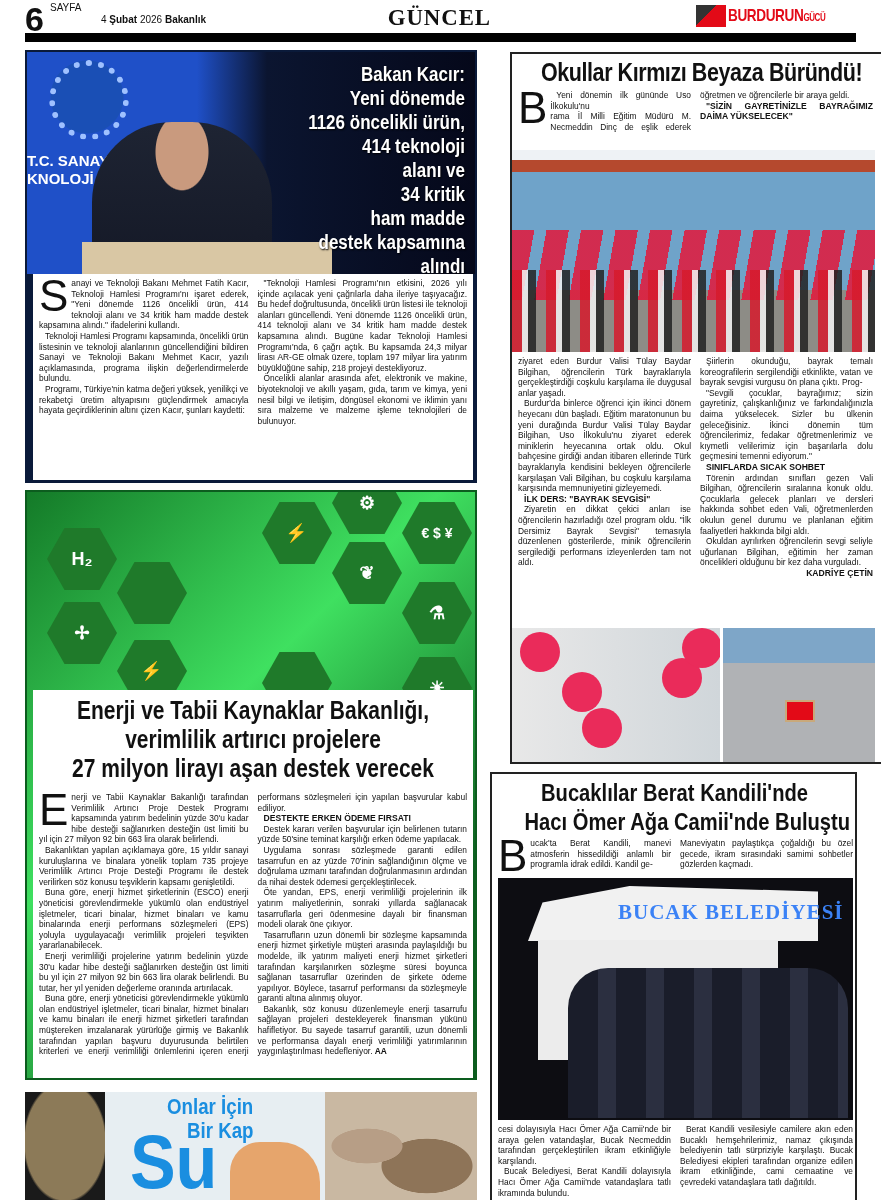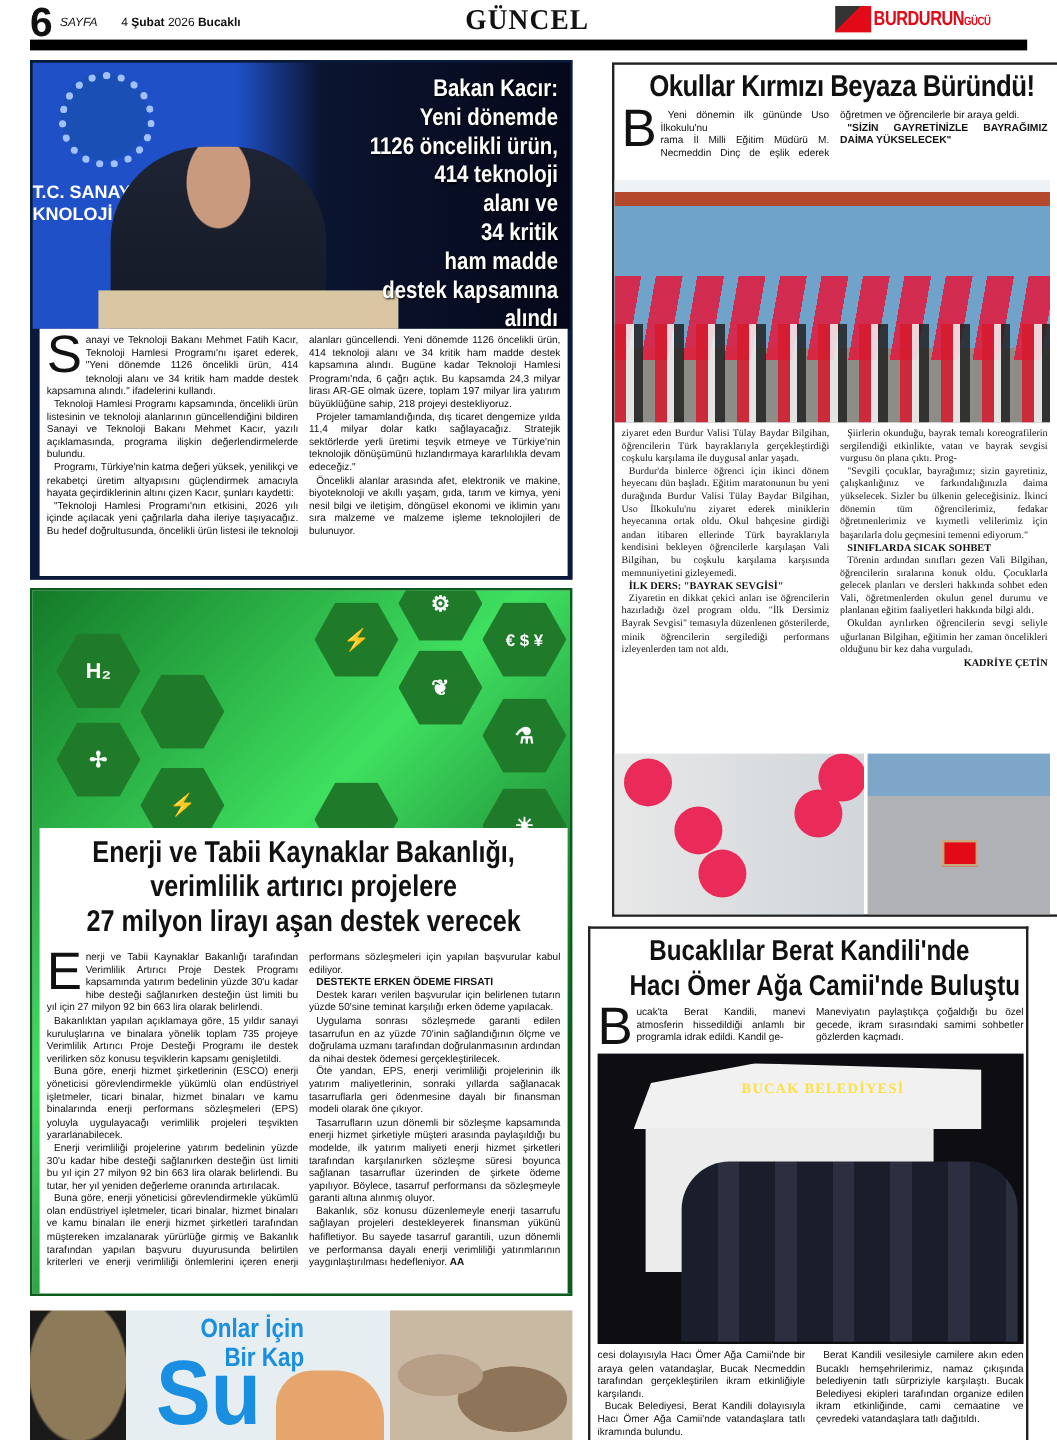--- a/index.html
+++ b/index.html
@@ -1,21 +1,21 @@
 <!DOCTYPE html>
 <html><head>
 <meta charset="utf-8">
 <style>
   * { box-sizing: border-box; margin: 0; padding: 0; }
   html, body { width: 881px; height: 1200px; background: #fff; overflow: hidden; }
   body { position: relative; font-family: "Liberation Sans", sans-serif; color: #111; }
 
   .header { position: absolute; left: 25px; top: 0; width: 831px; height: 44px; }
   .page-num { position: absolute; left: 0; top: 2px; font-size: 34px; font-weight: bold; line-height: 34px; font-family: "Liberation Sans", sans-serif; }
-  .page-label { position: absolute; left: 25px; top: 14px; font-size: 10px; font-style: italic; }
+  .page-label { position: absolute; left: 25px; top: 2px; font-size: 10px; }
   .page-date { position: absolute; left: 76px; top: 14px; font-size: 10px; }
   .page-date b { font-weight: bold; }
   .section { position: absolute; left: 360px; top: 4px; font-size: 24px; font-weight: bold; letter-spacing: 1px; font-family: "Liberation Serif", serif; transform: scaleX(0.95); }
   .logo { position: absolute; right: 6px; top: 4px; height: 24px; display: flex; align-items: center; }
   .logo-flag { width: 30px; height: 22px; background: linear-gradient(135deg, #333 0 40%, #e30a17 40%); margin-right: 2px; }
   .logo-text { font-size: 17px; font-weight: bold; color: #e30a17; letter-spacing: -0.5px; font-family: "Liberation Sans", sans-serif; transform: scaleX(0.8); transform-origin: left; }
   .logo-text small { font-size: 10px; }
   .rule { position: absolute; left: 25px; top: 33px; width: 831px; height: 9px; background: #000; }
 
   .box { position: absolute; border: 2px solid #222; overflow: hidden; }
@@ -44,40 +44,40 @@
   .byline { font-weight: bold; text-align: right; font-size: 8.6px; }
 
   
   .a2 { left: 490px; top: 52px; width: 439px; height: 712px; margin-left: 20px; }
   .a2 .title { position: absolute; left: 4px; top: 2px; width: 357px; font-size: 25px; font-weight: bold; text-align: center; line-height: 32px; font-family: "Liberation Sans", sans-serif; letter-spacing: -0.5px; transform: scaleX(0.86); transform-origin: center; white-space: nowrap; }
   .a2 .lead { position: absolute; left: 6px; top: 36px; width: 355px; height: 62px; }
   .a2 .photo1 { left: 0; top: 96px; width: 363px; height: 202px;
     background: linear-gradient(#eef2f5 0 10px, #b5492e 10px 22px, #6fa3c9 22px 140px, #8d8c86 140px 100%); }
   .flags { position: absolute; left: 0; top: 80px; width: 100%; height: 70px; background: repeating-linear-gradient(100deg, #e3173a 0 22px, transparent 22px 34px); opacity: .85; }
   .kids { position: absolute; left: 0; top: 120px; width: 100%; height: 82px; background: repeating-linear-gradient(90deg, #d61a2c 0 10px, #f3f3f3 10px 16px, #222 16px 24px, transparent 24px 34px); opacity: .85; }
-  .a2 .body { position: absolute; left: 6px; top: 302px; width: 355px; height: 272px; font-family: Liberation Serif, serif; }
+  .a2 .body { position: absolute; left: 6px; top: 302px; width: 355px; height: 272px; }
   .a2 .photo2 { left: 0; top: 574px; width: 208px; height: 134px; background: linear-gradient(90deg, #e8e8e8, #d0d6da); }
   .a2 .photo3 { left: 211px; top: 574px; width: 152px; height: 134px; background: linear-gradient(#7ea6c8 0 35px, #b0b2b5 35px); }
   .pinkflag { position: absolute; width: 40px; height: 40px; border-radius: 50%; background: #ea2b5a; }
 
   
   .a3 { left: 25px; top: 490px; width: 452px; height: 590px; background: linear-gradient(135deg, #147a28, #3fe060 40%, #0c5c1e 80%); border-color: #0c5c1e; }
   .hex { position: absolute; width: 70px; height: 62px; background: #1f7a2a; clip-path: polygon(25% 0, 75% 0, 100% 50%, 75% 100%, 25% 100%, 0 50%); color: #fff; font-weight: bold; display: flex; align-items: center; justify-content: center; font-size: 18px; }
   .a3 .title { position: absolute; left: 6px; top: 198px; width: 440px; height: 100px; background: #fff; padding-top: 6px; text-align: center; font-size: 25px; font-weight: bold; line-height: 29px; font-family: "Liberation Sans", sans-serif; }
   .a3 .title span { display: block; transform: scaleX(0.84); white-space: nowrap; }
   .a3 .text { position: absolute; left: 6px; top: 298px; width: 440px; height: 288px; background: #fff; padding: 2px 6px; }
 
   
   .a4 { left: 490px; top: 772px; width: 367px; height: 430px; border-bottom: none; }
   .a4 .title { position: absolute; left: 4px; top: 4px; width: 357px; text-align: center; font-size: 24px; font-weight: bold; line-height: 29px; font-family: "Liberation Sans", sans-serif; }
   .a4 .title span { display: block; transform: scaleX(0.84); white-space: nowrap; }
   .a4 .lead { position: absolute; left: 6px; top: 64px; width: 355px; height: 36px; }
   .a4 .photo { left: 6px; top: 104px; width: 355px; height: 242px; background: #0d0d12; }
   .tent { position: absolute; left: 30px; top: 8px; width: 290px; height: 55px; background: #f1f1f1; clip-path: polygon(5% 30%, 35% 0, 100% 10%, 100% 100%, 0 100%); }
-  .tent-label { position: absolute; left: 120px; top: 22px; color: #fde047; font-family: "Liberation Serif", serif; font-size: 12px; font-weight: bold; letter-spacing: 1px; }
+  .tent-label { position: absolute; left: 120px; top: 22px; color: #3b82f6; font-family: "Liberation Serif", serif; font-size: 21px; font-weight: bold; letter-spacing: 1px; }
   .stall { position: absolute; left: 40px; top: 62px; width: 240px; height: 120px; background: #ececec; }
   .crowd { position: absolute; left: 70px; top: 90px; width: 280px; height: 150px; background: repeating-linear-gradient(90deg, #1a1d2a 0 30px, #2b2f40 30px 48px); border-radius: 40px 40px 0 0; }
   .a4 .body { position: absolute; left: 6px; top: 350px; width: 355px; height: 76px; }
 
   
   .ad { position: absolute; left: 25px; top: 1092px; width: 452px; height: 108px; background: linear-gradient(90deg, #c8b49a 0 80px, #e7eef2 80px 300px, #c9b8a2 300px); overflow: hidden; }
   .ad .t1 { position: absolute; left: 142px; top: 2px; font-size: 22px; font-weight: bold; color: #1a8ee0; font-family: "Liberation Sans", sans-serif; transform: scaleX(0.85); transform-origin: left; }
   .ad .t2 { position: absolute; left: 162px; top: 26px; font-size: 22px; font-weight: bold; color: #1a8ee0; transform: scaleX(0.85); transform-origin: left; }
   .ad .t3 { position: absolute; left: 105px; top: 30px; font-size: 76px; font-weight: bold; color: #1a8ee0; line-height: 80px; transform: scaleX(0.9); transform-origin: left; }
   .cat { position: absolute; left: 205px; top: 50px; width: 90px; height: 58px; background: #e6a56c; border-radius: 30px 40px 0 0; }
@@ -87,21 +87,21 @@
 </head>
 <body>
 
 <div class="header">
   <span class="page-num">6</span>
   <span class="page-label">SAYFA</span>
   <span class="page-date">
     <span>4</span>
     <b>Şubat</b>
     <span>2026</span>
-    <b>Bucaklı</b>
+    <b>Bakanlık</b>
   </span>
   <span class="section">GÜNCEL</span>
   <div class="logo">
     <span class="logo-flag"></span>
     <span class="logo-text"><span>BURDURUN</span><small>GÜCÜ</small></span>
   </div>
 </div>
 <div class="rule"></div>
 
 <div class="box a1">
@@ -119,21 +119,20 @@
       <div>34 kritik</div>
       <div>ham madde</div>
       <div>destek kapsamına alındı</div>
     </div>
   </div>
   <div class="text cols">
     <p class="first"><span class="dropcap">S</span><span>anayi ve Teknoloji Bakanı Mehmet Fatih Kacır, Teknoloji Hamlesi Programı'nı işaret ederek, "Yeni dönemde 1126 öncelikli ürün, 414 teknoloji alanı ve 34 kritik ham madde destek kapsamına alındı." ifadelerini kullandı.</span></p>
     <p>Teknoloji Hamlesi Programı kapsamında, öncelikli ürün listesinin ve teknoloji alanlarının güncellendiğini bildiren Sanayi ve Teknoloji Bakanı Mehmet Kacır, yazılı açıklamasında, programa ilişkin değerlendirmelerde bulundu.</p>
     <p>Programı, Türkiye'nin katma değeri yüksek, yenilikçi ve rekabetçi üretim altyapısını güçlendirmek amacıyla hayata geçirdiklerinin altını çizen Kacır, şunları kaydetti:</p>
     <p>"Teknoloji Hamlesi Programı'nın etkisini, 2026 yılı içinde açılacak yeni çağrılarla daha ileriye taşıyacağız. Bu hedef doğrultusunda, öncelikli ürün listesi ile teknoloji alanları güncellendi. Yeni dönemde 1126 öncelikli ürün, 414 teknoloji alanı ve 34 kritik ham madde destek kapsamına alındı. Bugüne kadar Teknoloji Hamlesi Programı'nda, 6 çağrı açtık. Bu kapsamda 24,3 milyar lirası AR-GE olmak üzere, toplam 197 milyar lira yatırım büyüklüğüne sahip, 218 projeyi destekliyoruz.</p>
-    <p>Projeler tamamlandığında, dış ticaret dengemize yılda 11,4 milyar dolar katkı sağlayacağız. Stratejik sektörlerde yerli üretimi teşvik etmeye ve Türkiye'nin teknolojik dönüşümünü hızlandırmaya kararlılıkla devam edeceğiz."</p>
     <p>Öncelikli alanlar arasında afet, elektronik ve makine, biyoteknoloji ve akıllı yaşam, gıda, tarım ve kimya, yeni nesil bilgi ve iletişim, döngüsel ekonomi ve iklimin yanı sıra malzeme ve malzeme işleme teknolojileri de bulunuyor.</p>
   </div>
 </div>
 
 <div class="box a2">
   <div class="title">Okullar Kırmızı Beyaza Büründü!</div>
   <div class="lead cols">
     <p class="first"><span class="dropcap">B</span></p>
     <p>Yeni dönemin ilk gününde Uso İlkokulu'nu</p>
     <p class="first">rama İl Milli Eğitim Müdürü M. Necmeddin Dinç de eşlik ederek öğretmen ve öğrencilerle bir araya geldi.</p>

